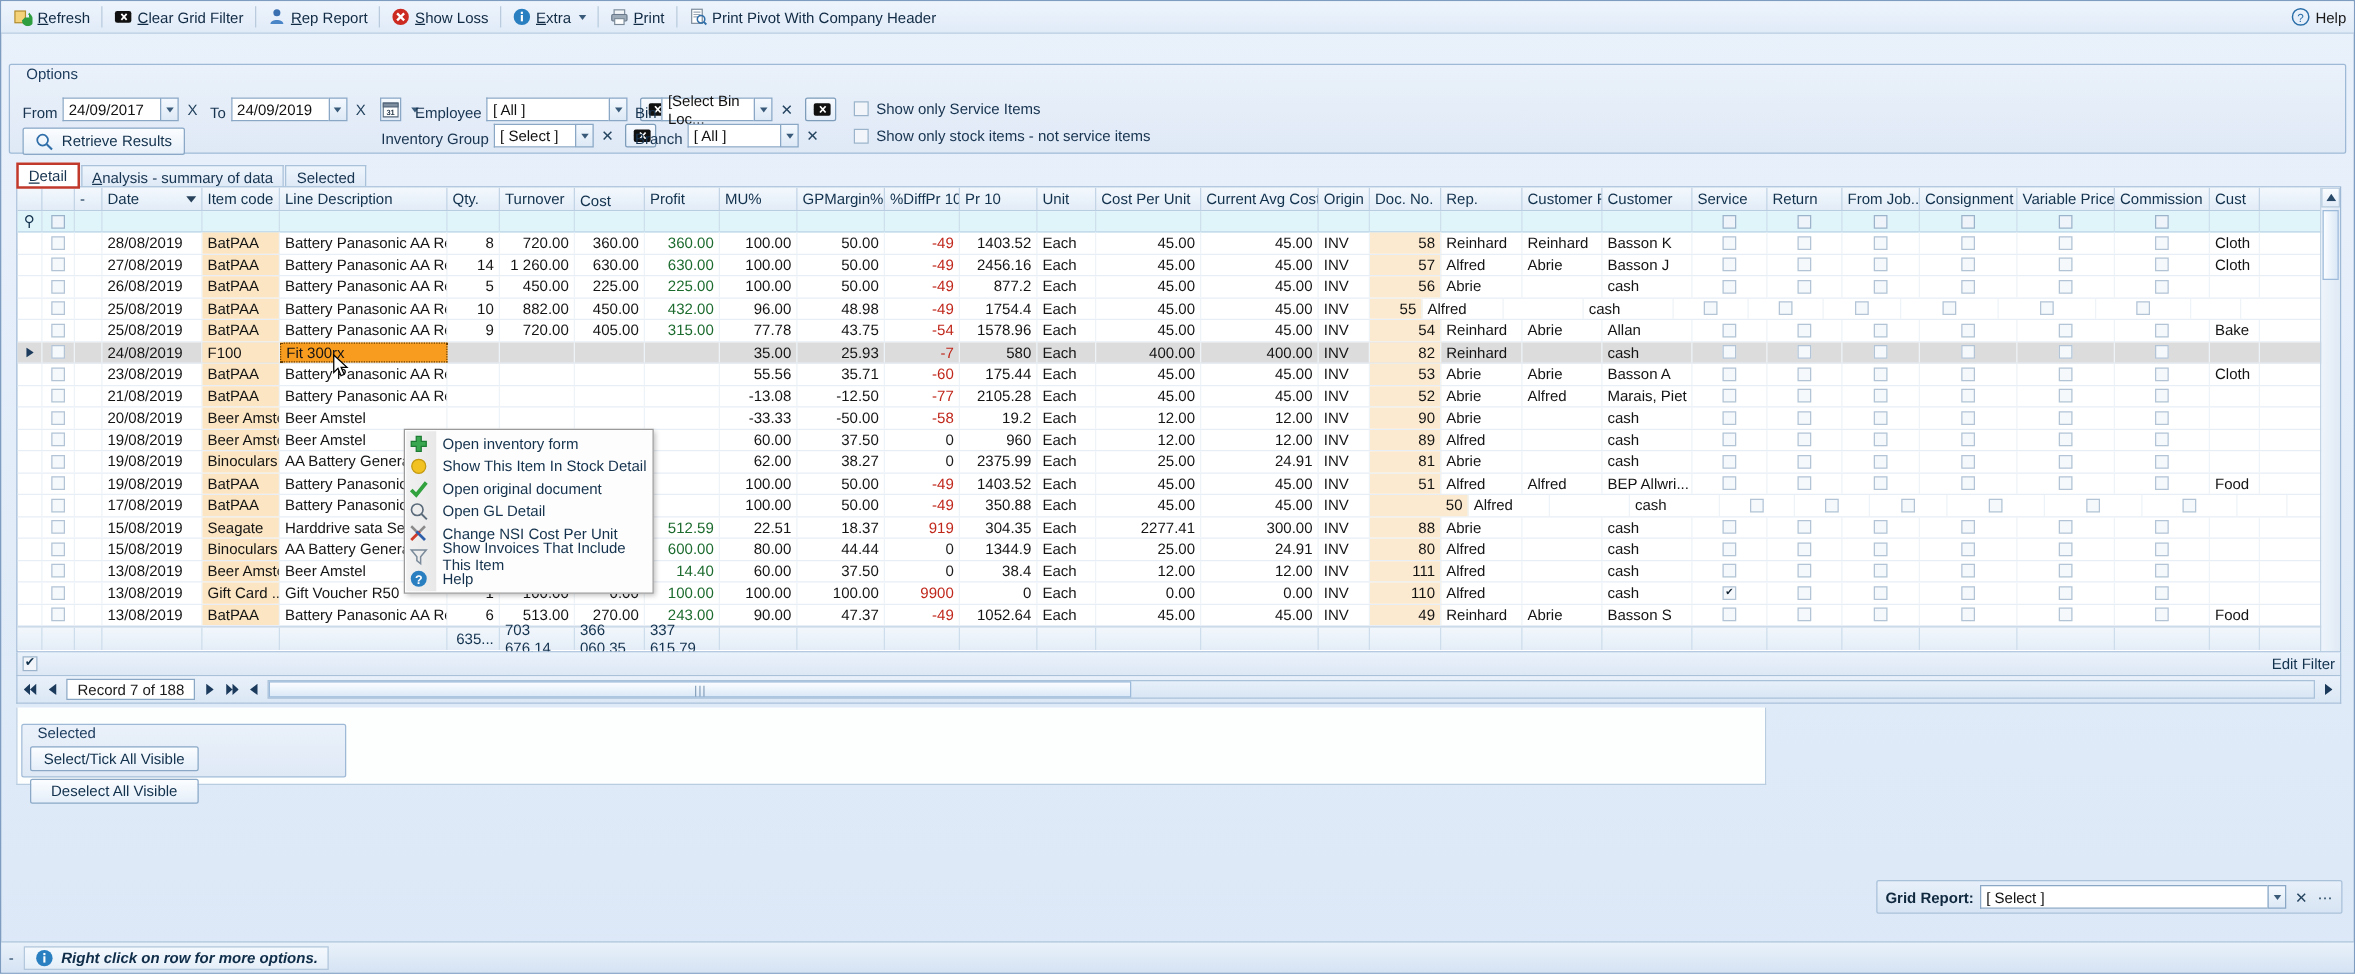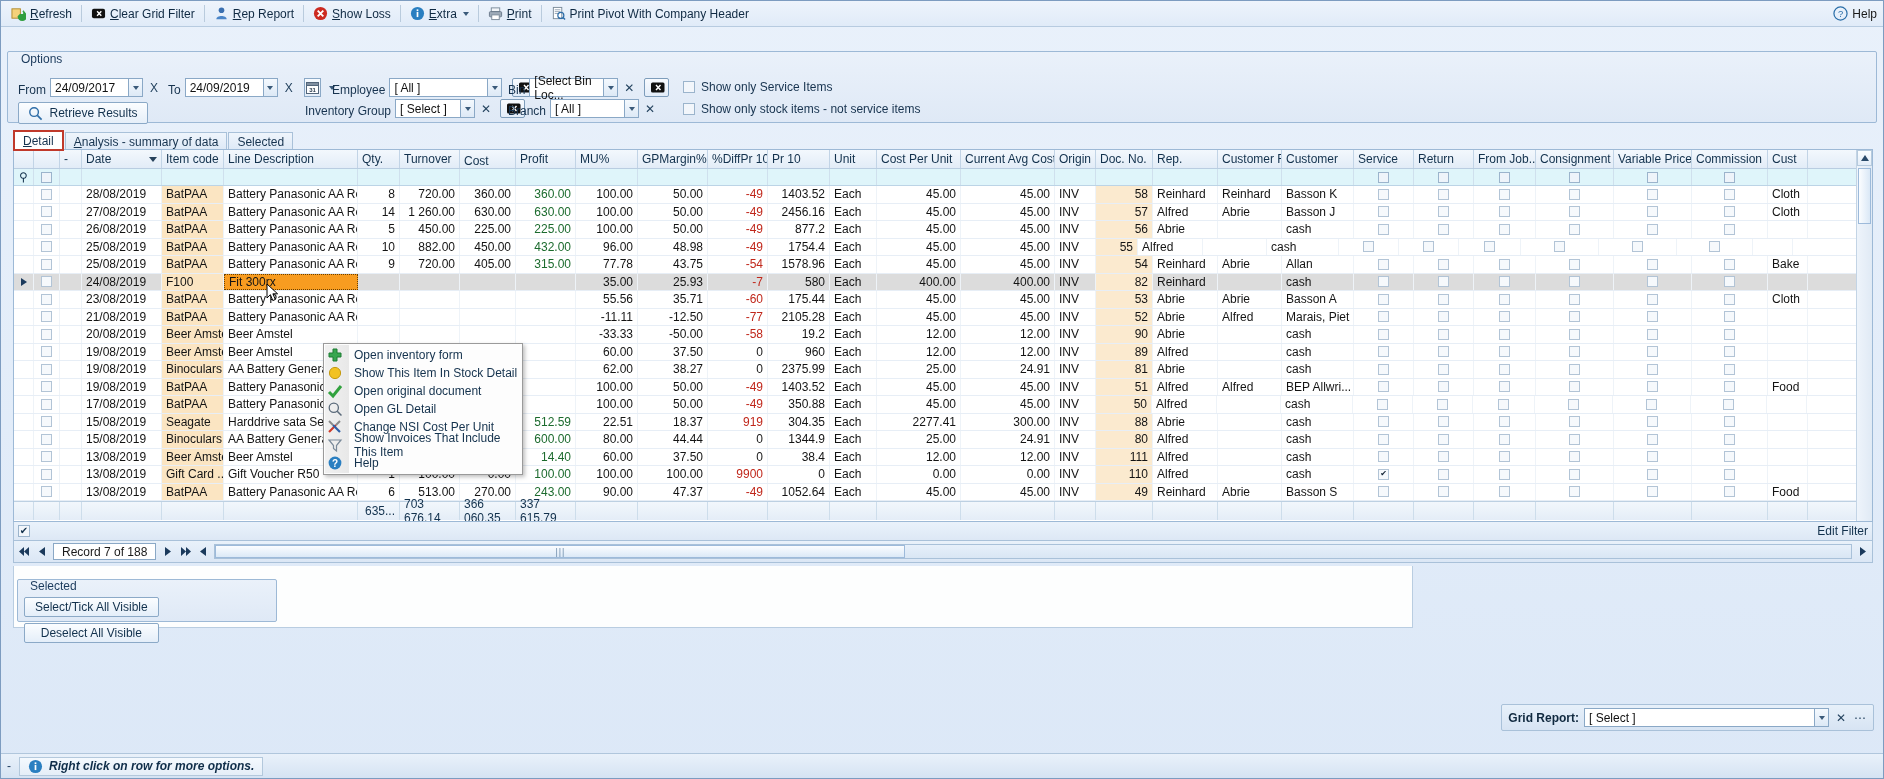--- a/index.html
+++ b/index.html
@@ -955,21 +955,21 @@
             <span class="rowchk"></span>
           </div>
           <div class="gc" style="width: 22px;"></div>
           <div class="gc" style="width: 80px;">21/08/2019</div>
           <div class="gc code" style="width: 62px;">BatPAA</div>
           <div class="gc" style="width: 134px;">Battery Panasonic AA Re...</div>
           <div class="gc num" style="width: 42px;"></div>
           <div class="gc num" style="width: 60px;"></div>
           <div class="gc num" style="width: 56px;"></div>
           <div class="gc profit" style="width: 60px;"></div>
-          <div class="gc num" style="width: 62px;">-11.11</div>
+          <div class="gc num" style="width: 62px;">-13.08</div>
           <div class="gc num" style="width: 70px;">-12.50</div>
           <div class="gc diff" style="width: 60px;">-77</div>
           <div class="gc num" style="width: 62px;">2105.28</div>
           <div class="gc" style="width: 47px;">Each</div>
           <div class="gc num" style="width: 84px;">45.00</div>
           <div class="gc num" style="width: 94px;">45.00</div>
           <div class="gc" style="width: 41px;">INV</div>
           <div class="gc docno" style="width: 57px;">52</div>
           <div class="gc" style="width: 65px;">Abrie</div>
           <div class="gc" style="width: 64px;">Alfred</div>
@@ -1188,21 +1188,21 @@
           <div class="gc num" style="width: 56px;"></div>
           <div class="gc profit" style="width: 60px;"></div>
           <div class="gc num" style="width: 62px;">100.00</div>
           <div class="gc num" style="width: 70px;">50.00</div>
           <div class="gc diff" style="width: 60px;">-49</div>
           <div class="gc num" style="width: 62px;">350.88</div>
           <div class="gc" style="width: 47px;">Each</div>
           <div class="gc num" style="width: 84px;">45.00</div>
           <div class="gc num" style="width: 94px;">45.00</div>
           <div class="gc" style="width: 41px;">INV</div>
-          <div class="gc docno" style="width: 56px; text-align: right;">50</div>
+          <div class="gc docno" style="width: 79px; text-align: right;">50</div>
           <div class="gc" style="width: 65px;">Alfred</div>
           <div class="gc" style="width: 64px;"></div>
           <div class="gc" style="width: 72px;">cash</div>
           <div class="gc cbcell" style="width: 60px;">
             <span class="rowchk"></span>
           </div>
           <div class="gc cbcell" style="width: 60px;">
             <span class="rowchk"></span>
           </div>
           <div class="gc cbcell" style="width: 62px;">

